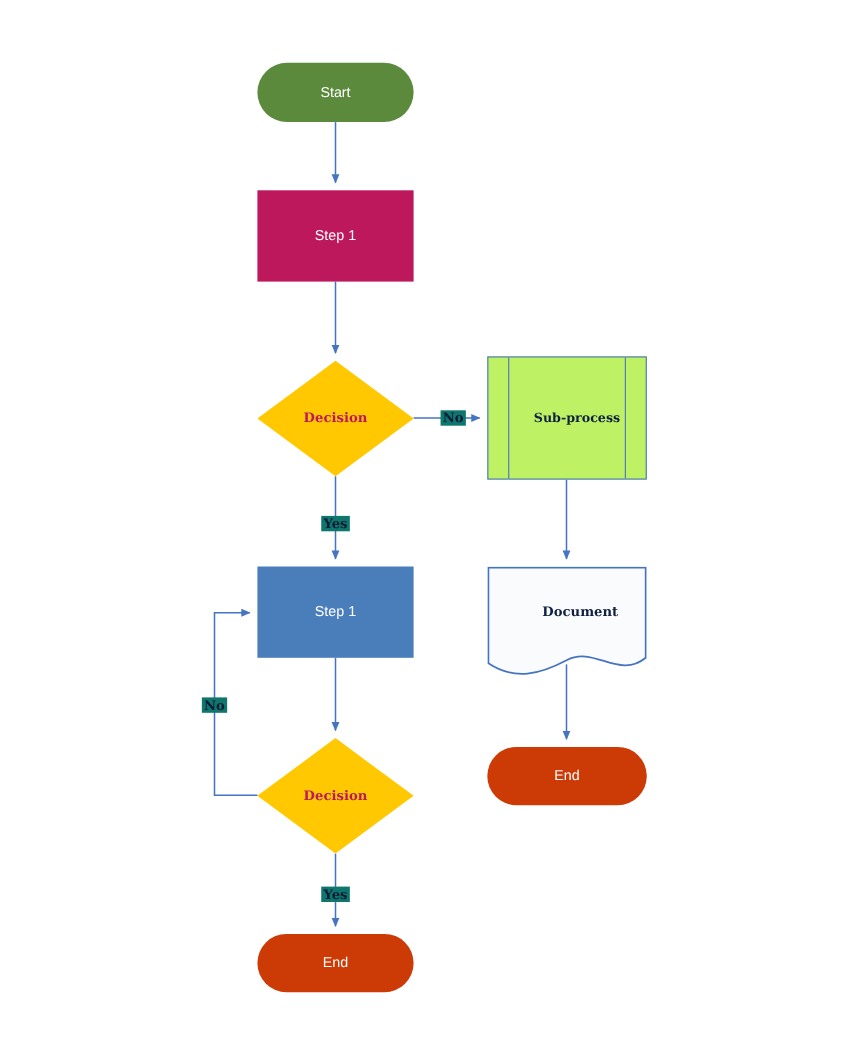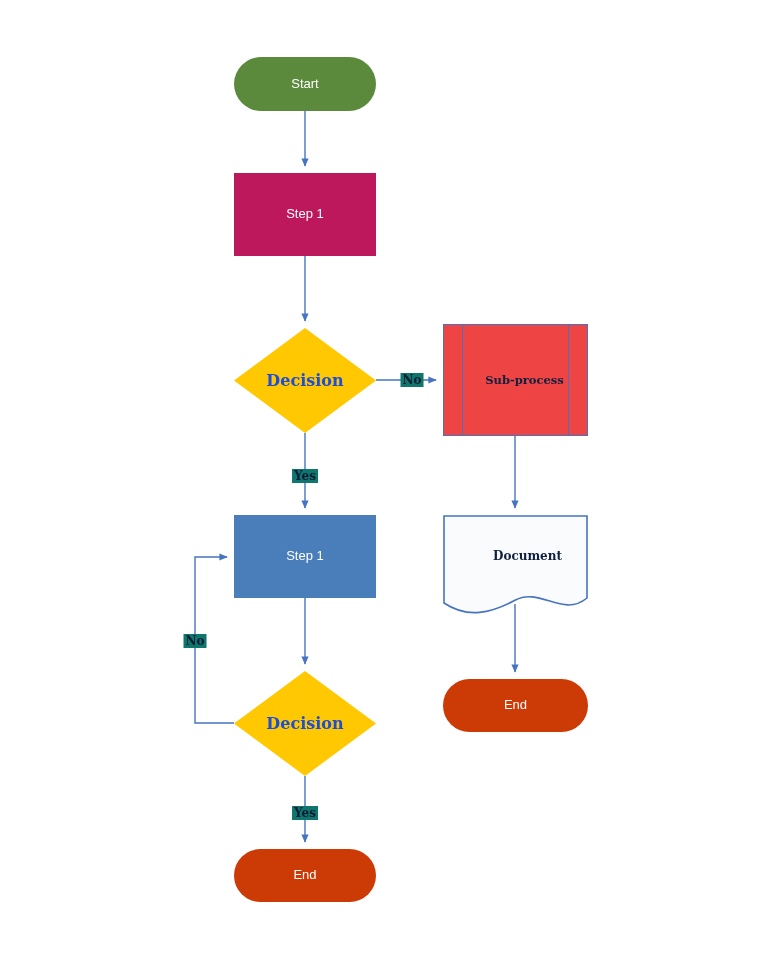--- a/index.html
+++ b/index.html
@@ -65,28 +65,28 @@
   }
   .shape-decision .diamond-fill {
     position: absolute;
     left: 0;
     top: 0;
     width: 100%;
     height: 100%;
     z-index: 1;
   }
   .shape-decision .node-label {
-    color: #1d4ed8;
-    font-family: "DejaVu Serif", serif;
-    font-size: 16px;
+    color: #be185d;
+    font-family: "DejaVu Serif", serif;
+    font-size: 12px;
     font-weight: bold;
   }
   
   .shape-subprocess {
-    background: #ef4444;
+    background: #bef264;
     border: 1.6px solid #4674C1;
     padding-left: 18px;
   }
   .shape-subprocess .bar-left,
   .shape-subprocess .bar-right {
     position: absolute;
     top: 0;
     bottom: 0;
     width: 0;
     border-left: 1.6px solid #4674C1;

